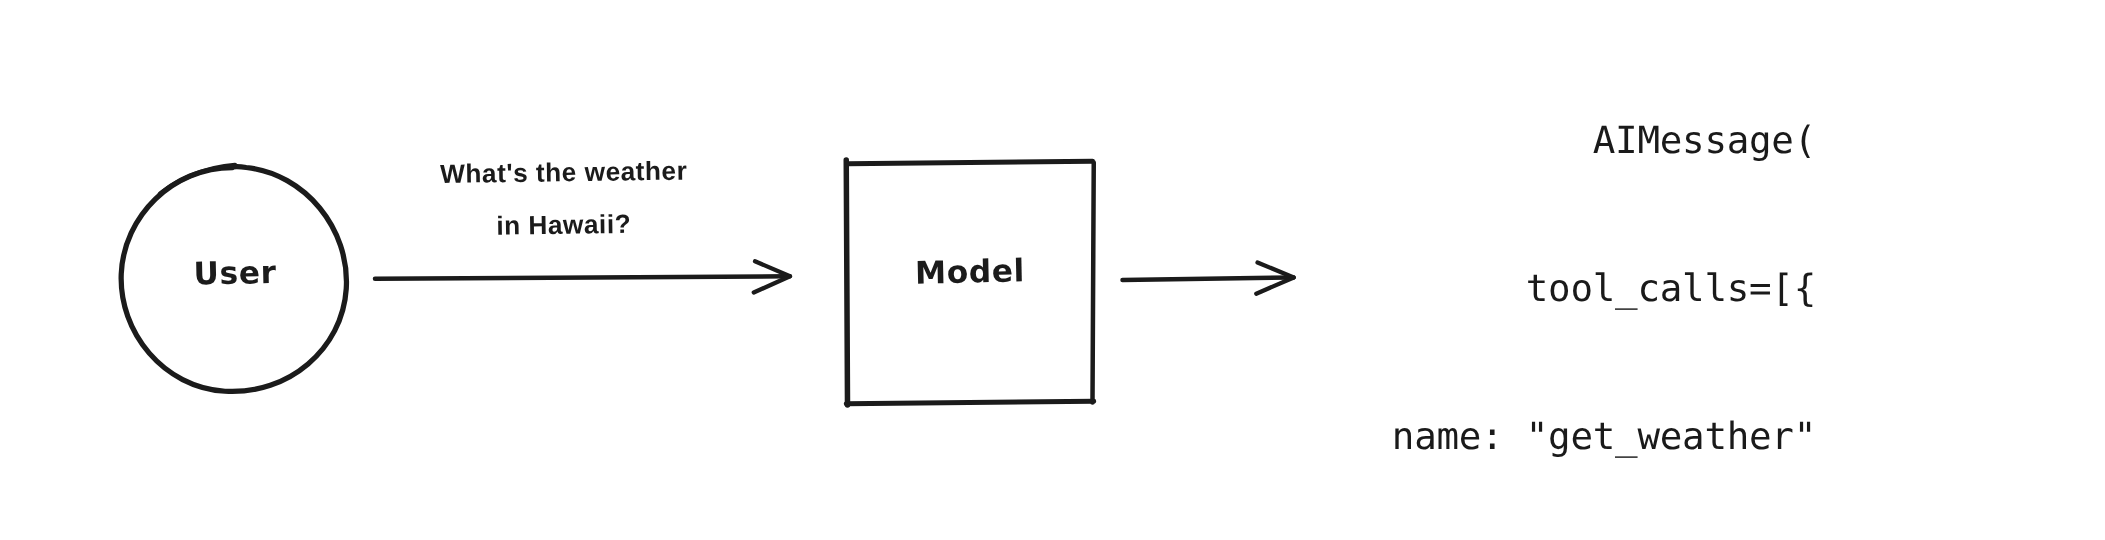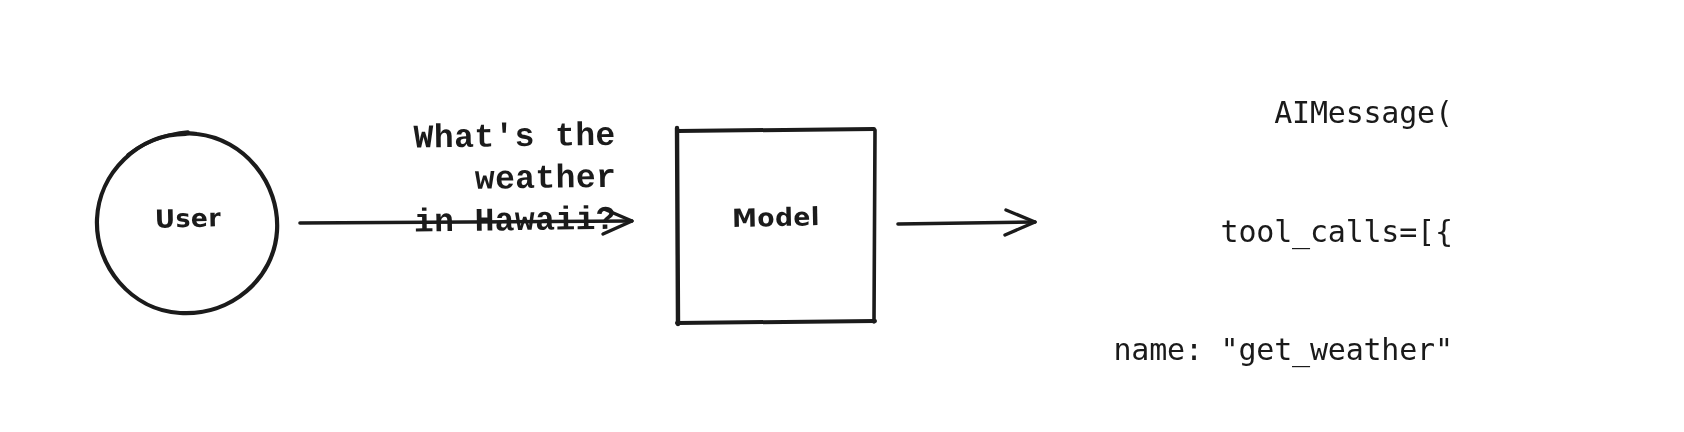--- a/index.html
+++ b/index.html
@@ -50,25 +50,25 @@
     text-align: center;
     font-size: 25px;
   }
 
   
   #edge-label {
     position: absolute;
     left: 286px;
     top: 118px;
     width: 330px;
-    text-align: right;
-    font-family: Liberation Mono, monospace;
+    text-align: center;
+    font-family: Liberation Sans, sans-serif;
     color: #1b1b1b;
     font-weight: 600;
-    font-size: 33px;
+    font-size: 21px;
     line-height: 42px;
     letter-spacing: 0.4px;
   }
   #edge-label .l1 { display: block; transform: rotate(-0.8deg); }
   #edge-label .l2 { display: block; transform: rotate(-0.8deg); }
 
   
   #code-block {
     position: absolute;
     left: 1042px;

